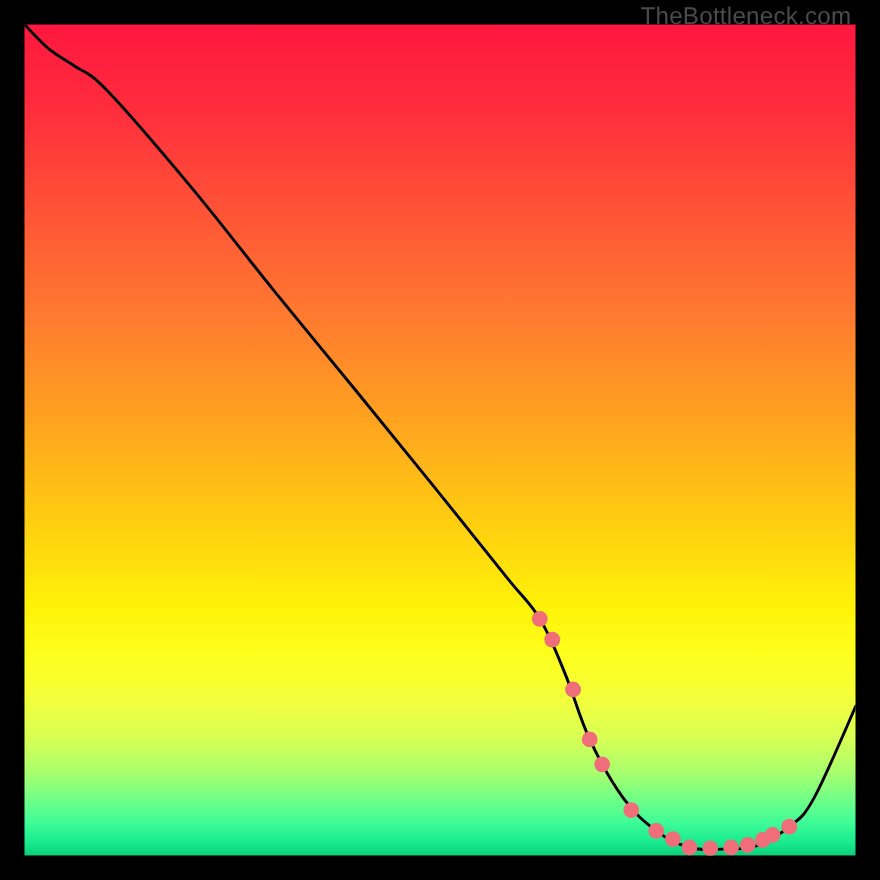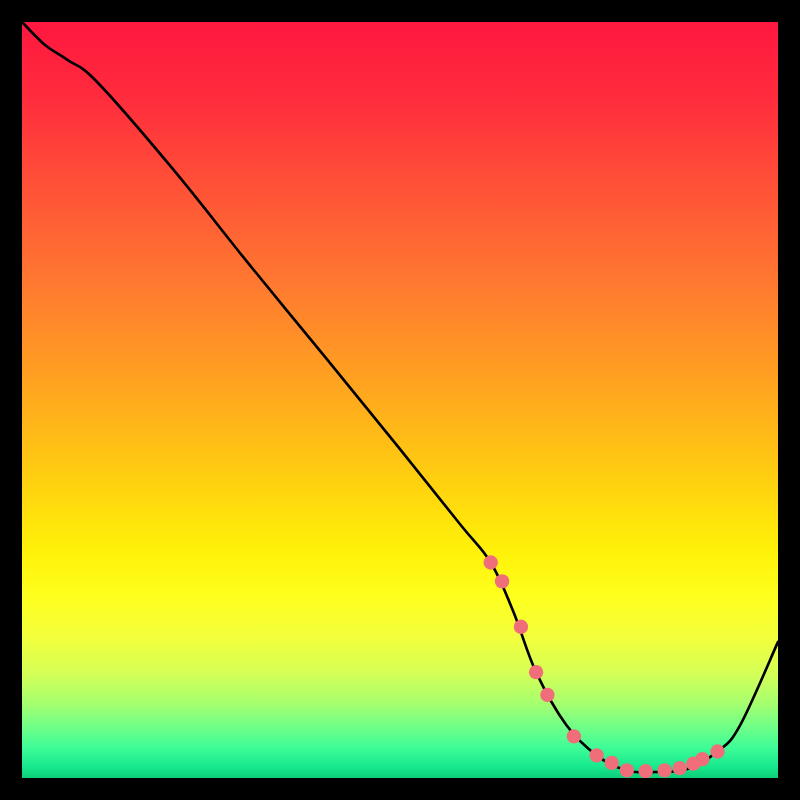--- a/index.html
+++ b/index.html
@@ -88,13 +88,14 @@
           <circle cx="82.500" cy="99.100" r="0.95" fill="#ef6e7a"></circle>
           <circle cx="85.000" cy="99.000" r="0.95" fill="#ef6e7a"></circle>
           <circle cx="87.000" cy="98.700" r="0.95" fill="#ef6e7a"></circle>
           <circle cx="88.800" cy="98.100" r="0.95" fill="#ef6e7a"></circle>
           <circle cx="90.000" cy="97.500" r="0.95" fill="#ef6e7a"></circle>
           <circle cx="92.000" cy="96.500" r="0.95" fill="#ef6e7a"></circle>
         </g>
     </svg>
   </div>
 
+  <div class="watermark">TheBottleneck.com</div>
 </div>
 
 </body></html>

